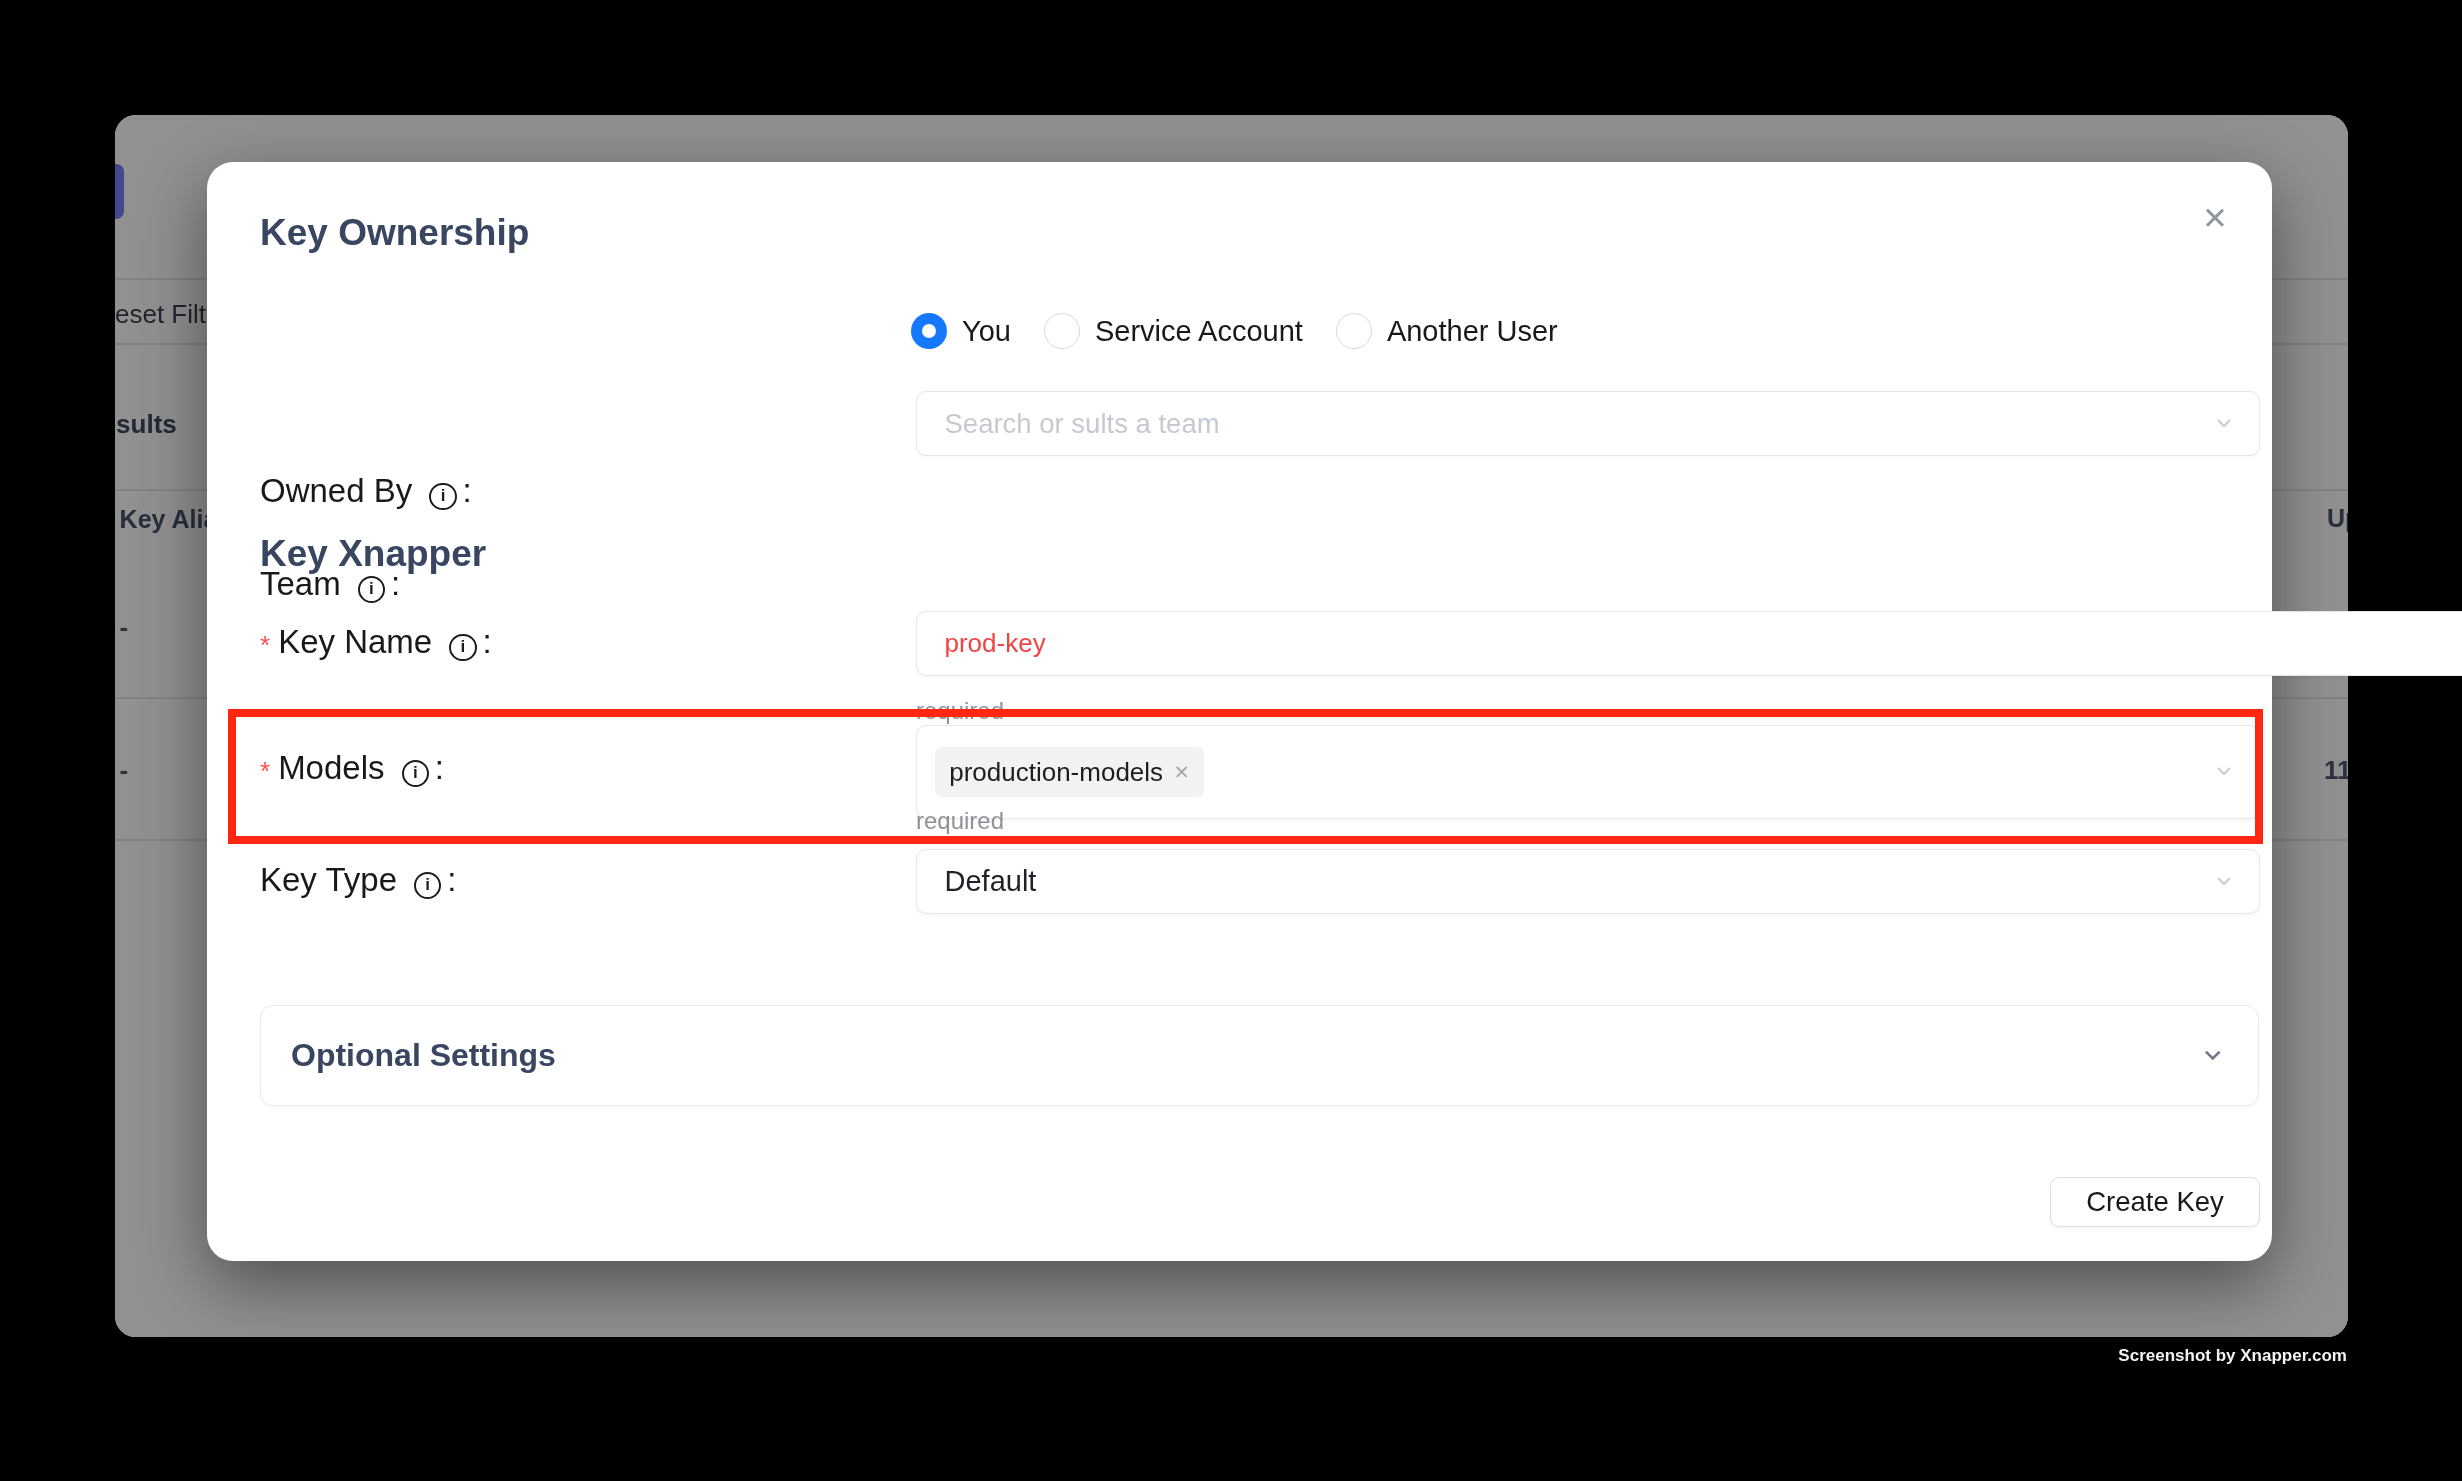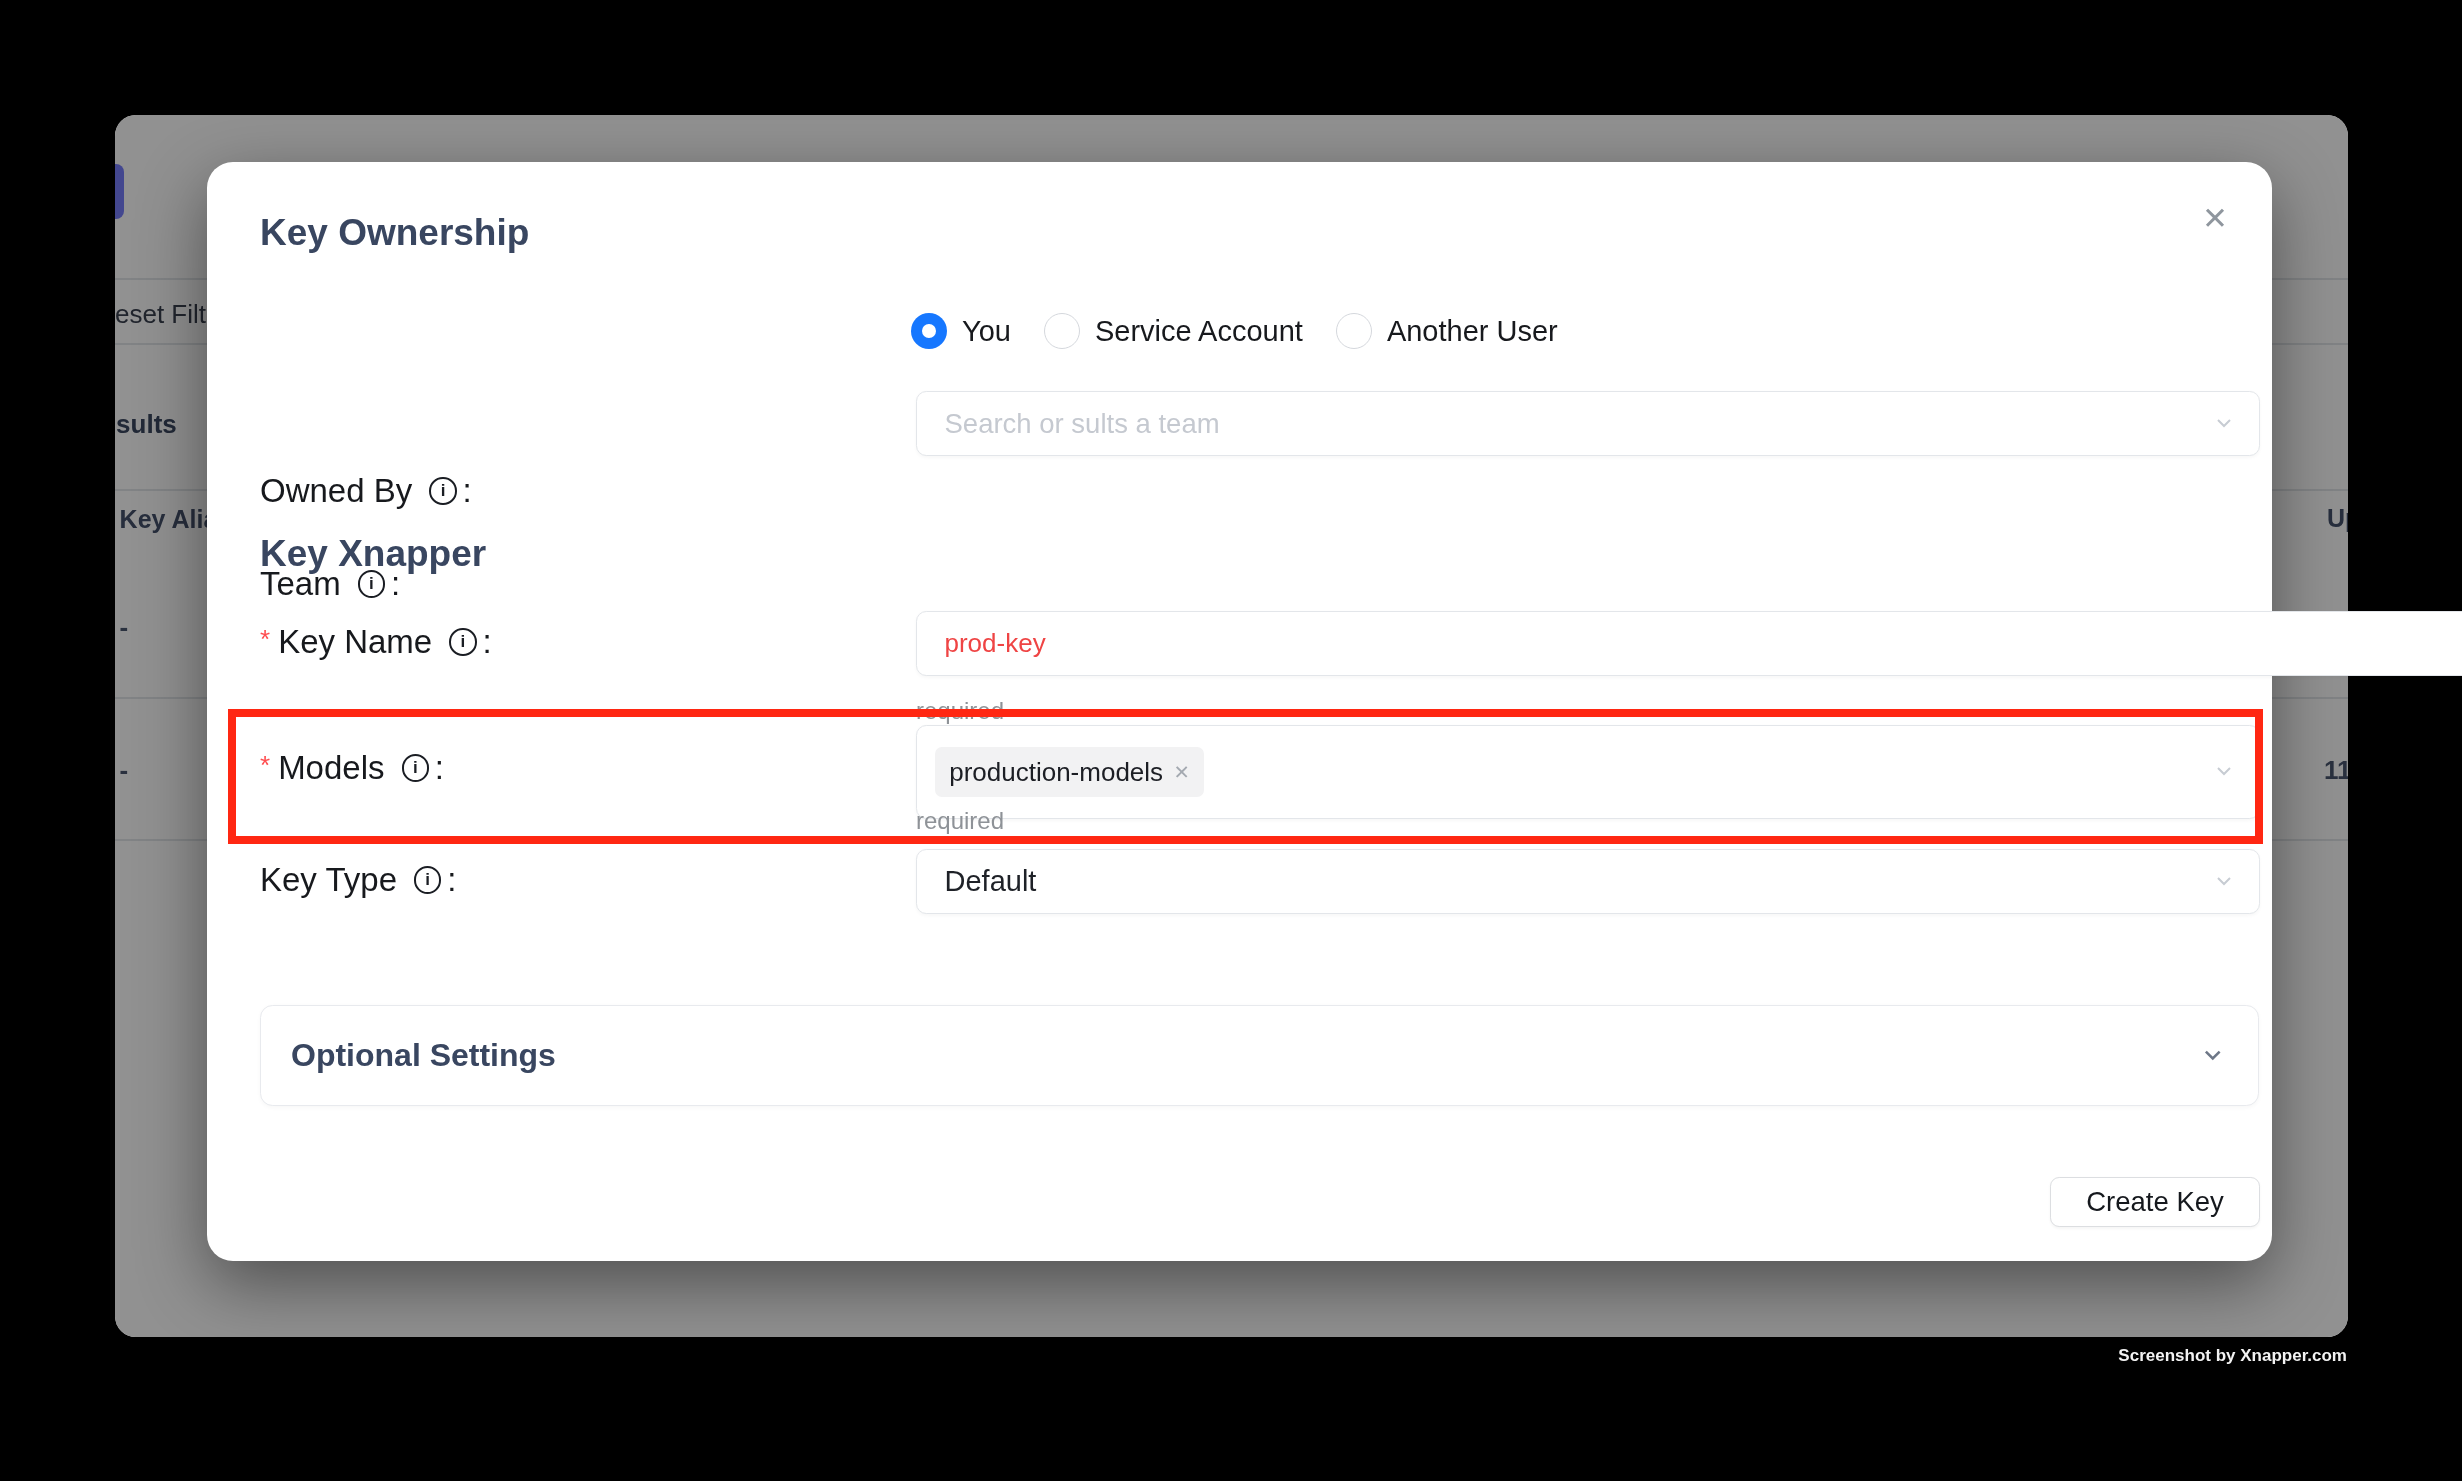--- a/index.html
+++ b/index.html
@@ -19,21 +19,21 @@
   .overlay{position:absolute;inset:0;background:rgba(0,0,0,0.43);border-radius:20.7px;}
 
   
   .modal{position:absolute;left:207px;top:162px;width:2065px;height:1099px;background:#fff;
     border-radius:26px;box-shadow:0 23px 69px rgba(0,0,0,0.45);}
   .modal *{box-sizing:border-box;}
   .modal-close{position:absolute;top:36px;right:37px;width:40px;height:40px;display:flex;
     align-items:center;justify-content:center;font-size:31px;color:#8f969e;cursor:pointer;}
   .section-title{position:absolute;left:53px;color:#394660;font-size:37px;font-weight:600;
     line-height:44px;white-space:nowrap;}
-  .form-label{position:absolute;left:53px;display:flex;align-items:center;color:#17191d;
+  .form-label{position:absolute;left:53px;display:flex;align-items:flex-end;color:#17191d;
     font-size:33px;white-space:nowrap;}
   .req-star{color:#ff4d4f;font-size:26px;margin-right:8px;margin-top:-5.7px;}
   .info-icon{width:27.5px;height:27.5px;border:2px solid #1a1d23;border-radius:50%;
     display:inline-flex;align-items:center;justify-content:center;font-size:17px;font-weight:600;
     color:#1a1d23;margin-left:17px;}
   .label-colon{margin-left:5.7px;}
 
   .radio-group{position:absolute;left:704px;top:151px;display:flex;align-items:center;gap:33px;}
   .radio-item{display:flex;align-items:center;gap:15px;cursor:pointer;}
   .radio-circle{width:36px;height:36px;border-radius:50%;background:#fff;border:1.7px solid #d5d8dd;}

